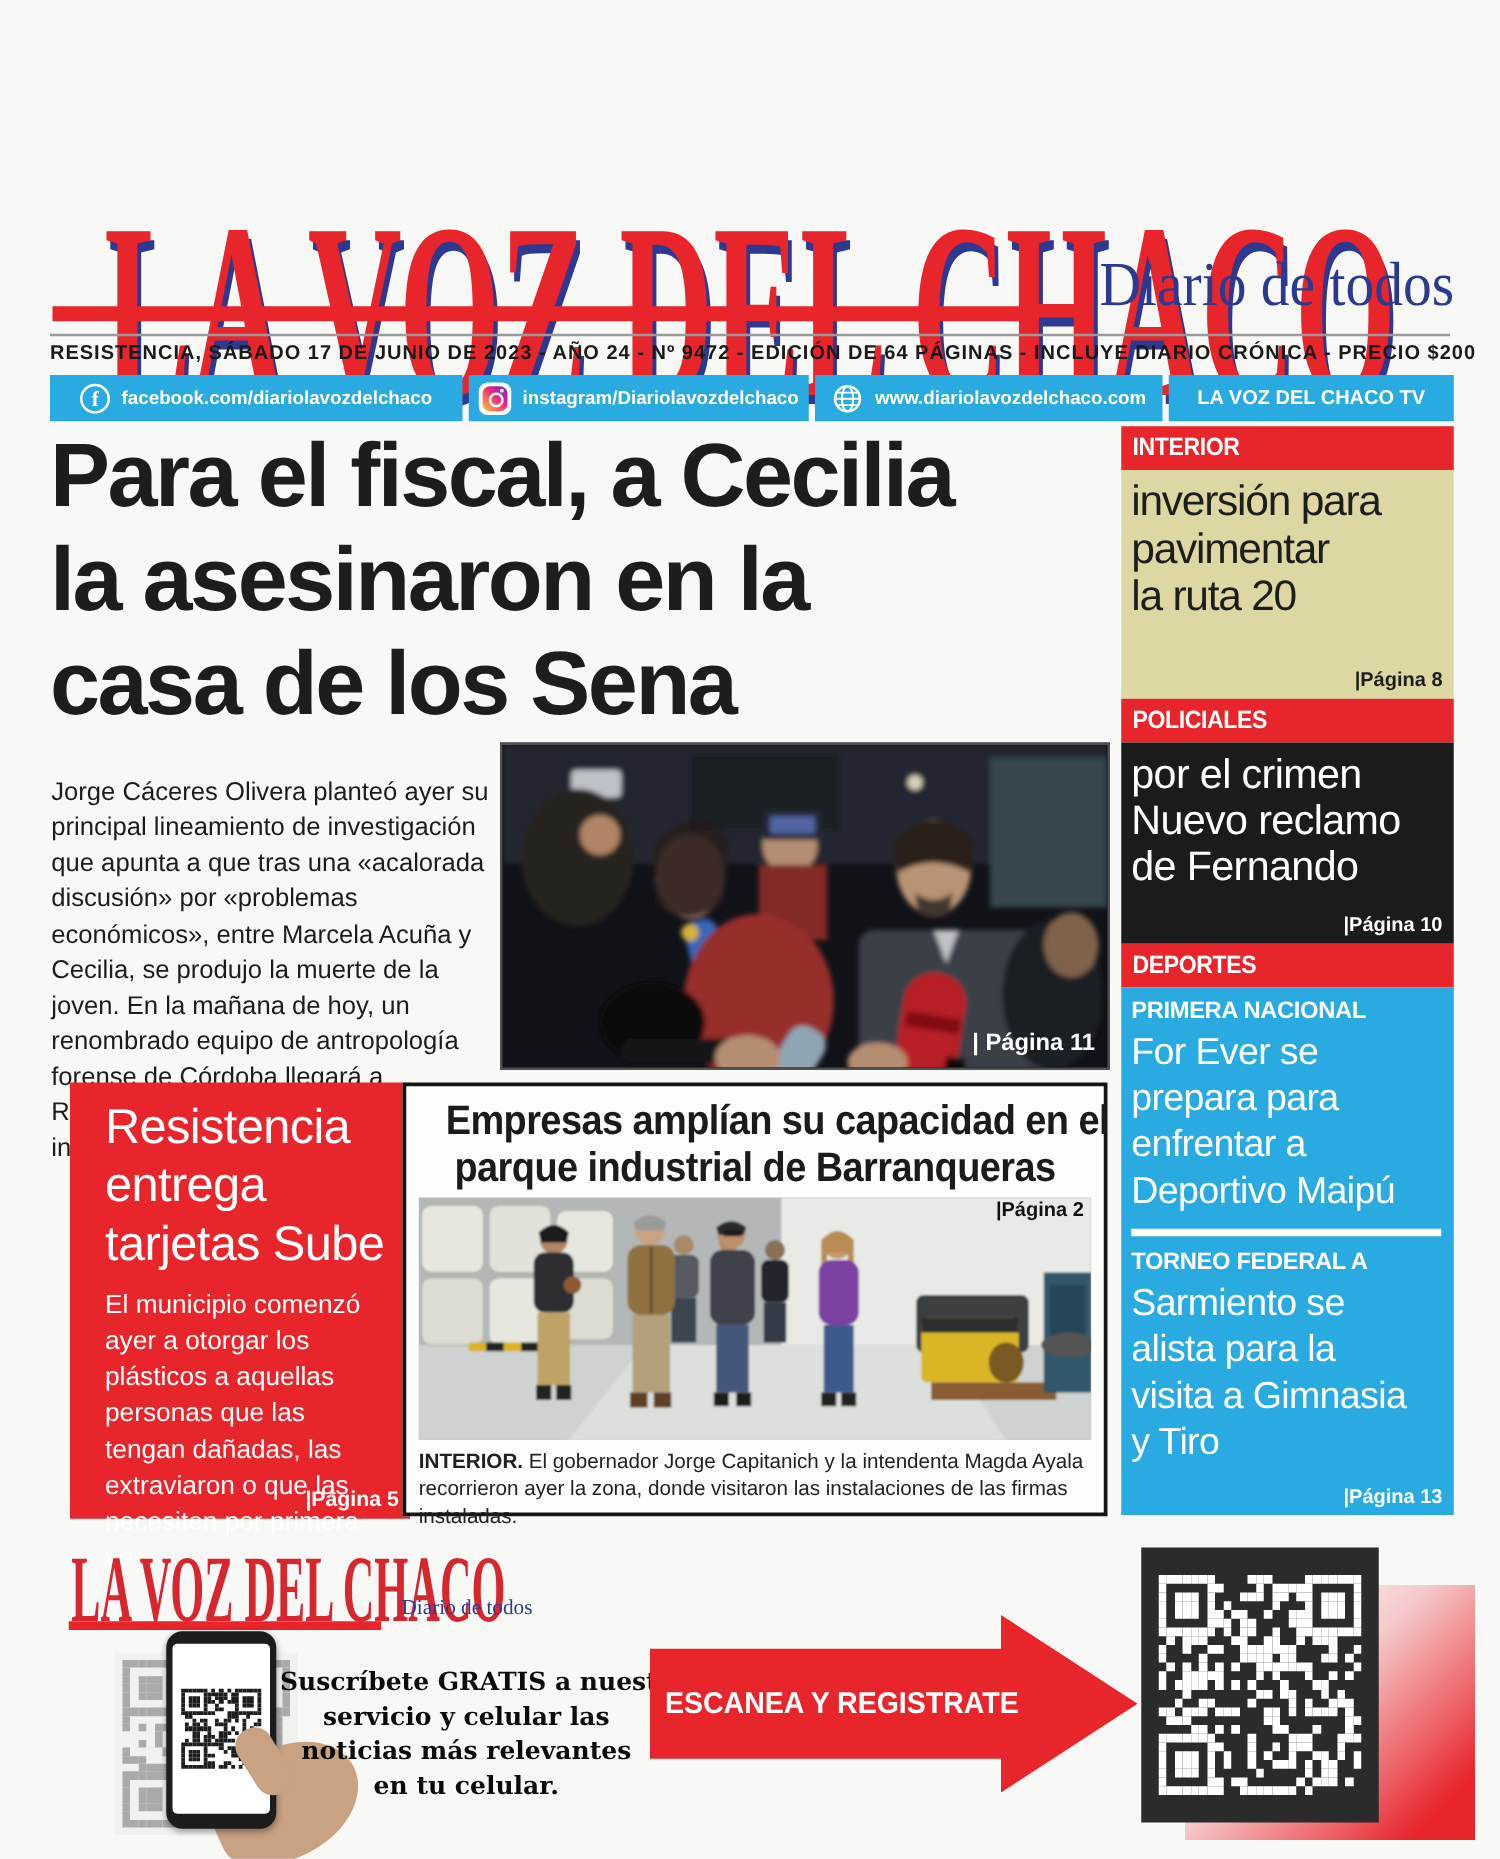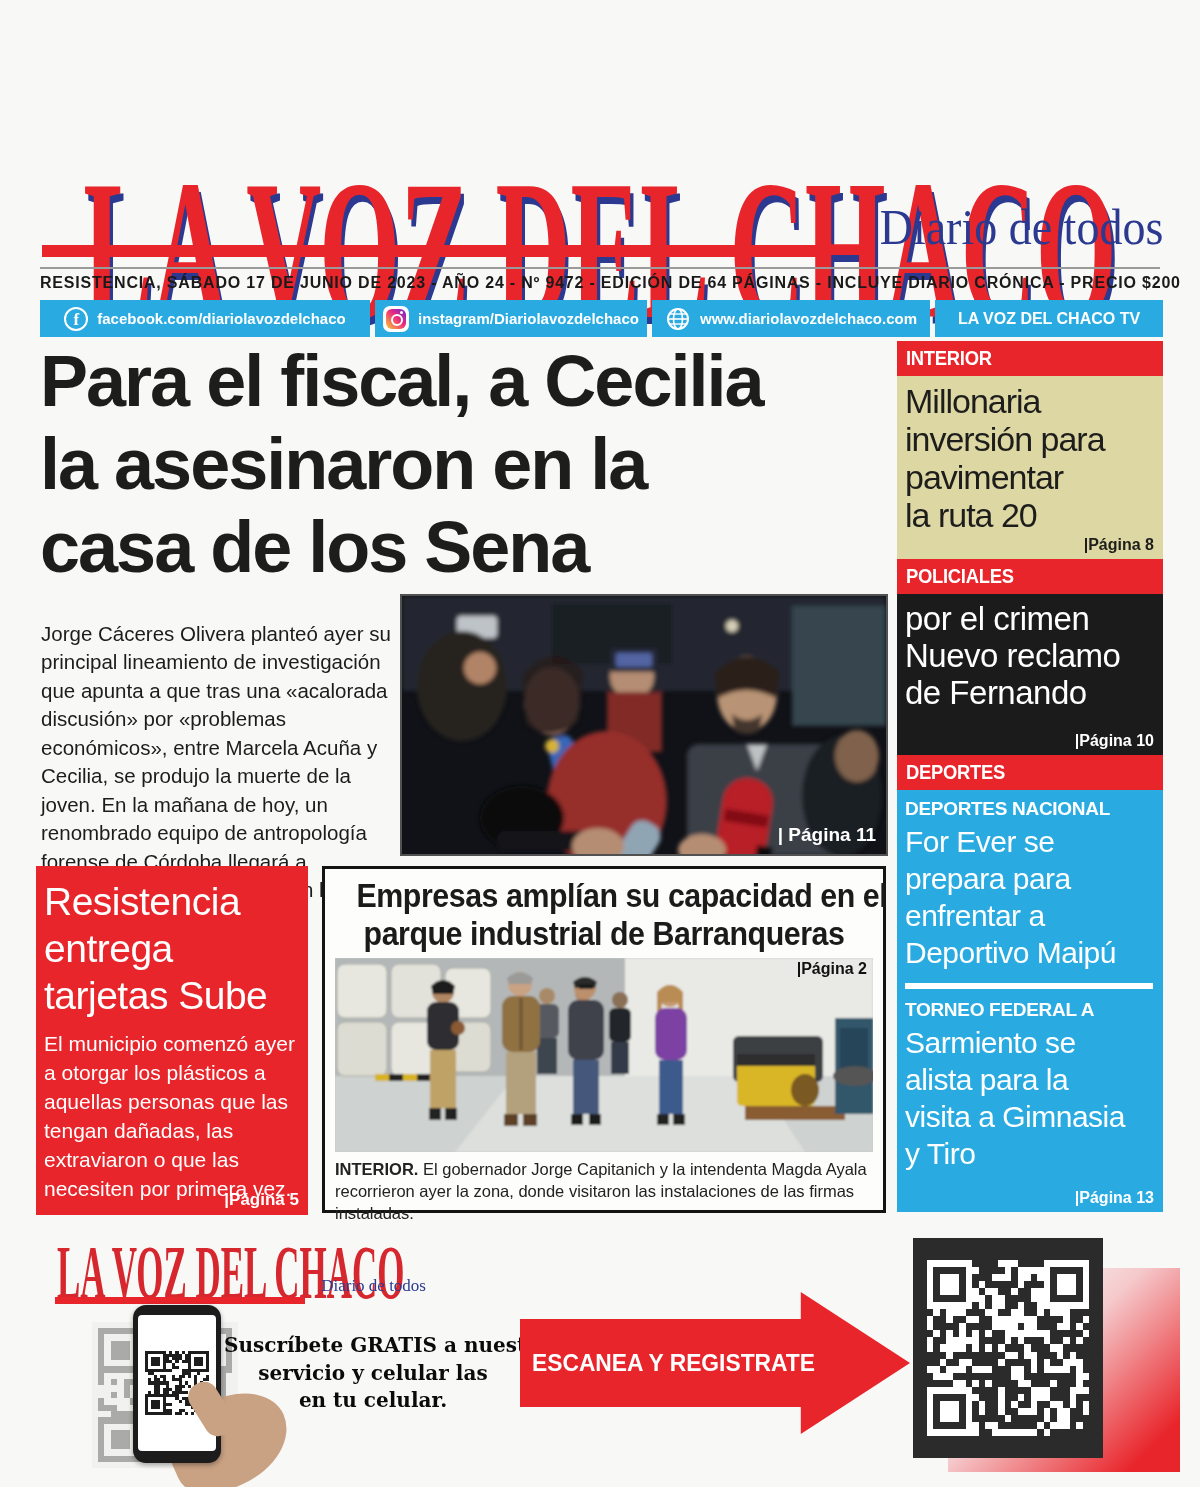--- a/index.html
+++ b/index.html
@@ -53,22 +53,22 @@
   .policiales-b .hl{font-size:33px;line-height:37px;color:#fff;letter-spacing:-.5px;}
   .deportes-b{top:790px;height:422px;background:var(--cyan,#29abe2);color:#fff;}
   .kicker{font-size:19px;font-weight:bold;letter-spacing:-.3px;margin:2px 0 3px;white-space:nowrap;}
   .deportes-b .hl{font-size:30px;line-height:37px;letter-spacing:-.5px;}
   .hl div{white-space:nowrap;}
   .divider{height:6px;background:#fff;margin:12px 2px 10px 0;}
   .page-mark{position:absolute;right:9px;bottom:5px;font-weight:bold;font-size:16px;}
   .interior-b .page-mark{color:#1d1d1b;} .policiales-b .page-mark,.deportes-b .page-mark{color:#fff;}
 
   
-  .sube{top:866px;left:36px;width:272px;height:349px;background:var(--red,#e8252b);box-sizing:border-box;
-    padding:12px 8px;color:#fff;}
+  .sube{top:866px;left:56px;width:272px;height:349px;background:var(--red,#e8252b);box-sizing:border-box;
+    padding:12px 28px;color:#fff;}
   .sube .hl{font-size:39px;line-height:47px;font-weight:normal;letter-spacing:-.5px;}
   .sube .body{margin-top:10px;font-size:21px;line-height:29px;}
   .sube .page-mark{font-size:17px;}
 
   
   .indus{top:866px;left:322px;width:564px;height:347px;background:#fdfdfb;border:3px solid #141414;
     box-sizing:border-box;padding:5px 10px;}
   .indus .hl{margin-top:3px;text-align:center;font-size:33px;line-height:38px;font-weight:bold;color:#1b1b1b;
     letter-spacing:-.5px;transform:scale(.92,1);transform-origin:center top;}
   .ph-indus{position:relative;margin-top:5px;height:194px;background:#c5c9c9;overflow:hidden;}
@@ -197,21 +197,20 @@
       <rect width="484" height="258" fill="#000" opacity=".08"></rect>
     </svg>
     <div class="ph-page">| Página 11</div>
   </div>
 
   <div class="abs sec-head" style="top:341px;">
     <span>INTERIOR</span>
   </div>
   <div class="abs sec-body interior-b">
     <div class="hl">
-      <div>Millonaria</div>
       <div>inversión para</div>
       <div>pavimentar</div>
       <div>la ruta 20</div>
     </div>
     <div class="page-mark">|Página 8</div>
   </div>
 
   <div class="abs sec-head" style="top:559px;">
     <span>POLICIALES</span>
   </div>
@@ -221,21 +220,21 @@
       <div>Nuevo reclamo</div>
       <div>de Fernando</div>
     </div>
     <div class="page-mark">|Página 10</div>
   </div>
 
   <div class="abs sec-head" style="top:755px;">
     <span>DEPORTES</span>
   </div>
   <div class="abs sec-body deportes-b">
-    <div class="kicker">DEPORTES NACIONAL</div>
+    <div class="kicker">PRIMERA NACIONAL</div>
     <div class="hl">
       <div>For Ever se</div>
       <div>prepara para</div>
       <div>enfrentar a</div>
       <div>Deportivo Maipú</div>
     </div>
     <div class="divider"></div>
     <div class="kicker">TORNEO FEDERAL A</div>
     <div class="hl">
       <div>Sarmiento se</div>
@@ -1232,20 +1231,21 @@
           <div style="background: rgb(29, 29, 29);"></div>
           <div style="background: rgb(29, 29, 29);"></div>
         </div>
     </div>
   </div>
   <div class="abs thumb"></div>
 
   <div class="abs promo-msg">
     <div>Suscríbete GRATIS a nuestro</div>
     <div>servicio y celular las</div>
+    <div>noticias más relevantes</div>
     <div>en tu celular.</div>
   </div>
 
   <div class="abs arrow">
     <span>ESCANEA Y REGISTRATE</span>
   </div>
 
   <div class="abs qr-shadow"></div>
   <div class="abs qr-big">
     <div class="qr" style="grid-template-columns: repeat(25, 1fr); grid-template-rows: repeat(25, 1fr);">

